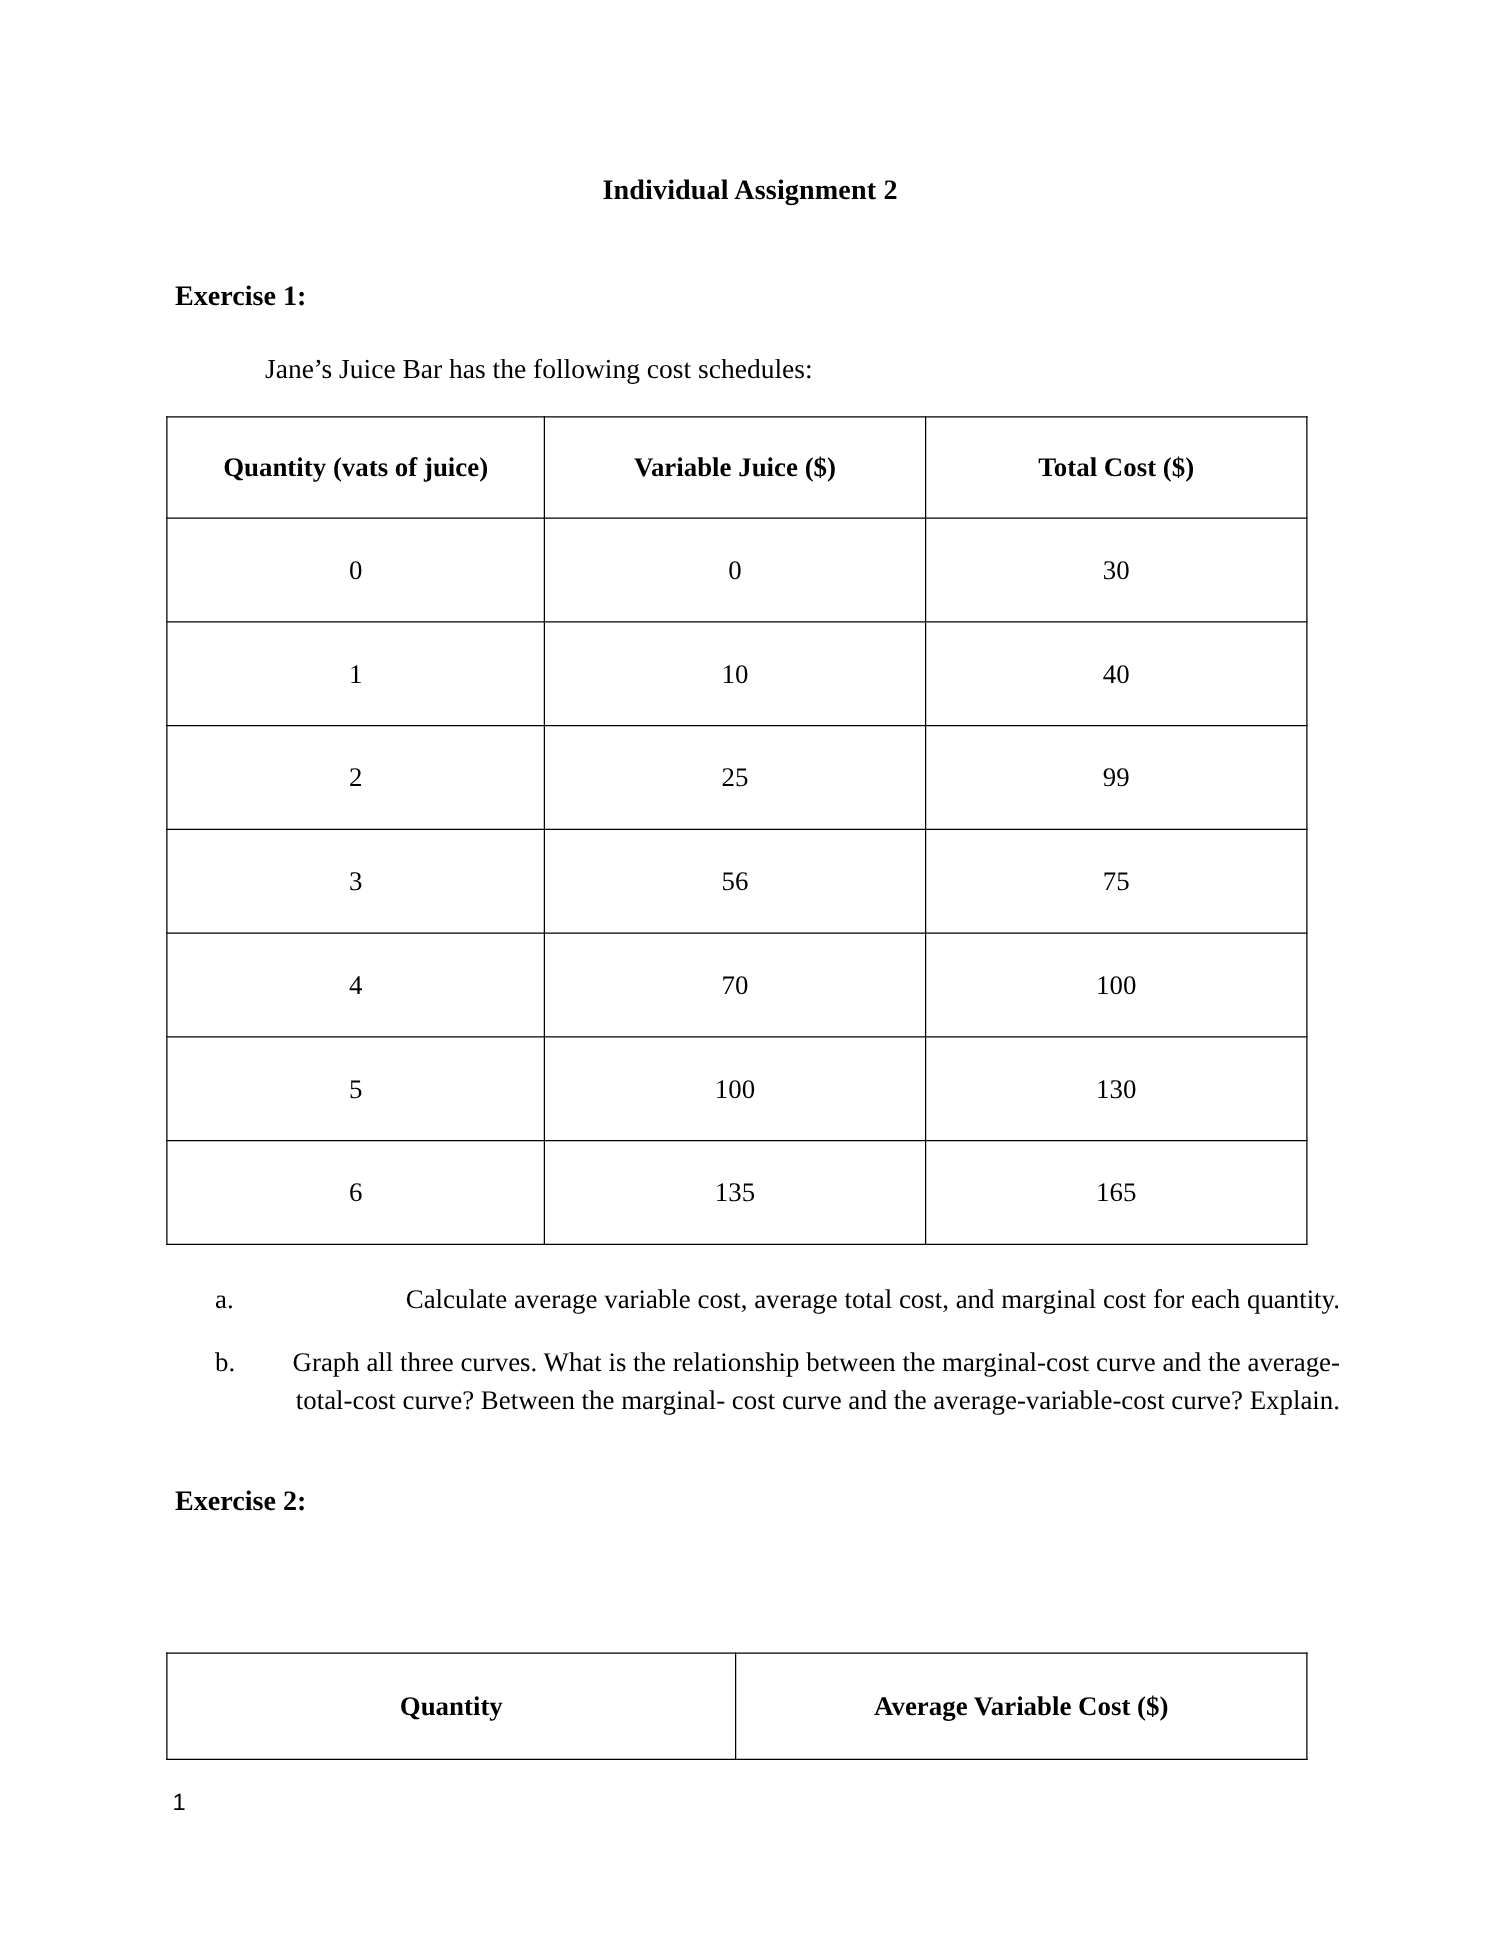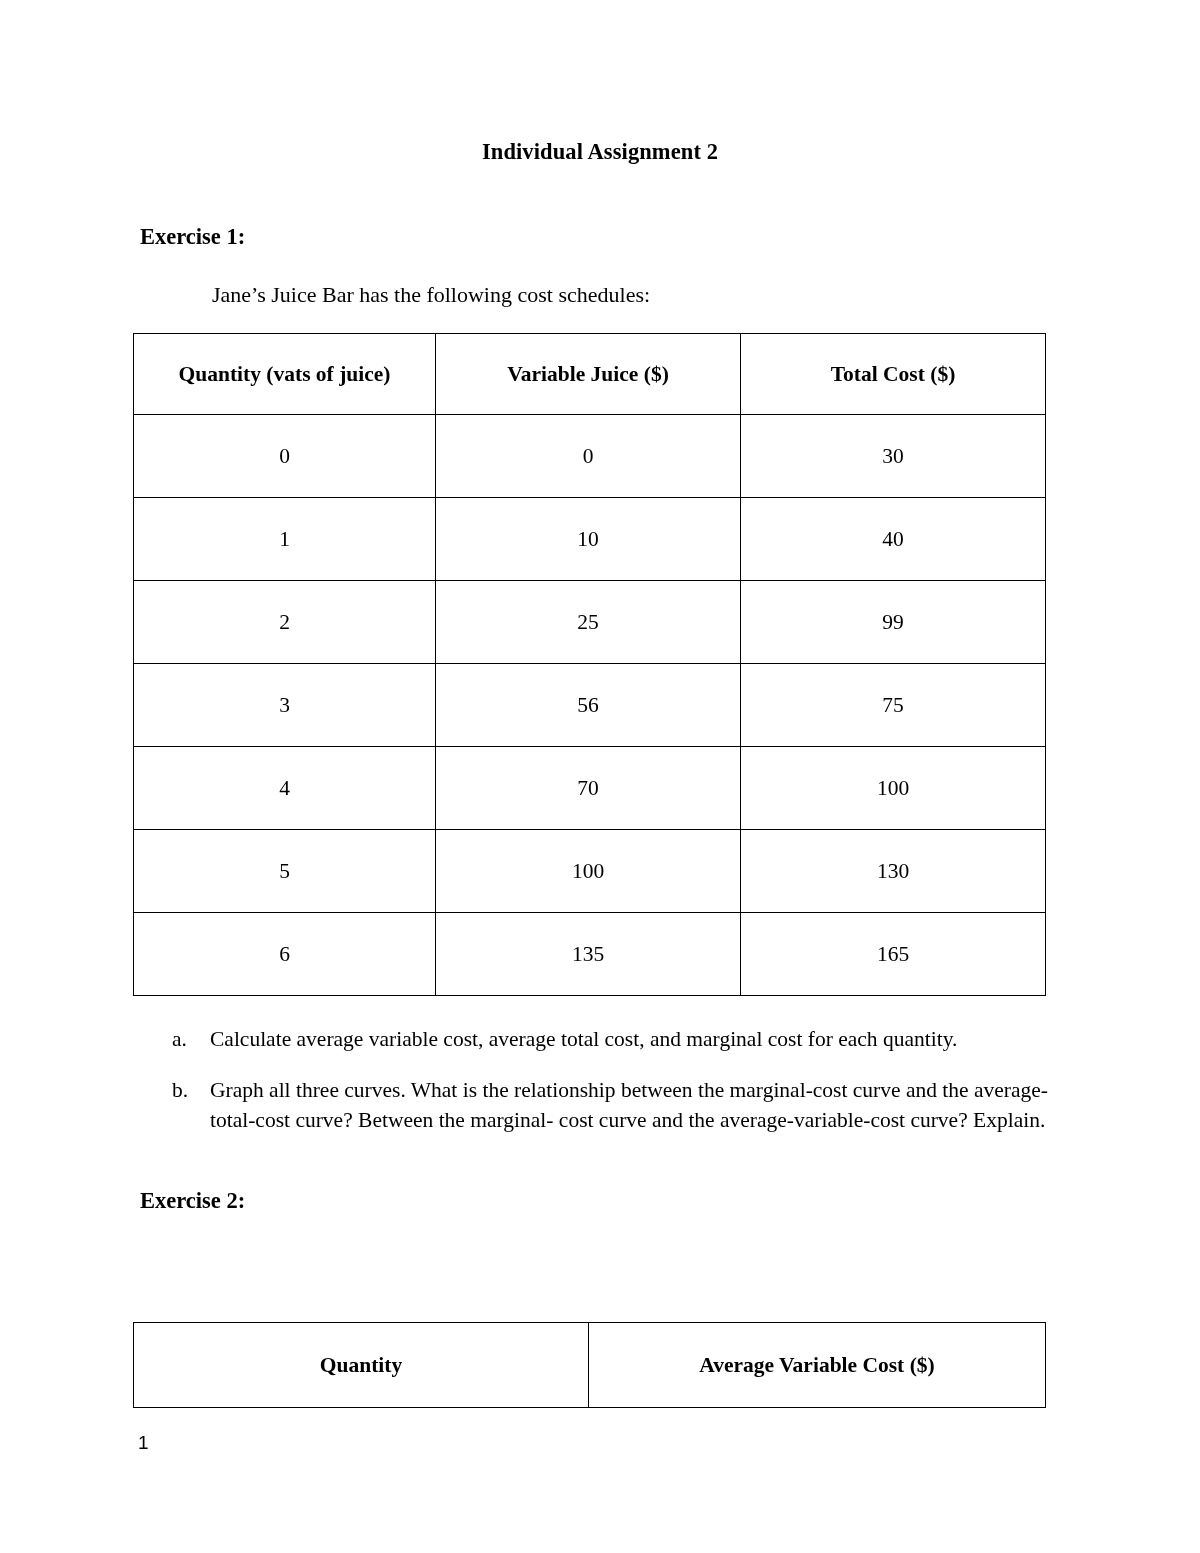--- a/index.html
+++ b/index.html
@@ -101,20 +101,21 @@
     font-size: 21.5px;
     line-height: 1.42;
     margin-bottom: 20px;
   }
   .qmarker {
     width: 38px;
     flex: 0 0 38px;
   }
   .qtext {
     flex: 1 1 auto;
+    text-align: right;
   }
 
   .page-number {
     position: absolute;
     left: 138px;
     top: 1432px;
     font-family: "Liberation Sans", "DejaVu Sans", sans-serif;
     font-size: 19px;
   }
 </style>

